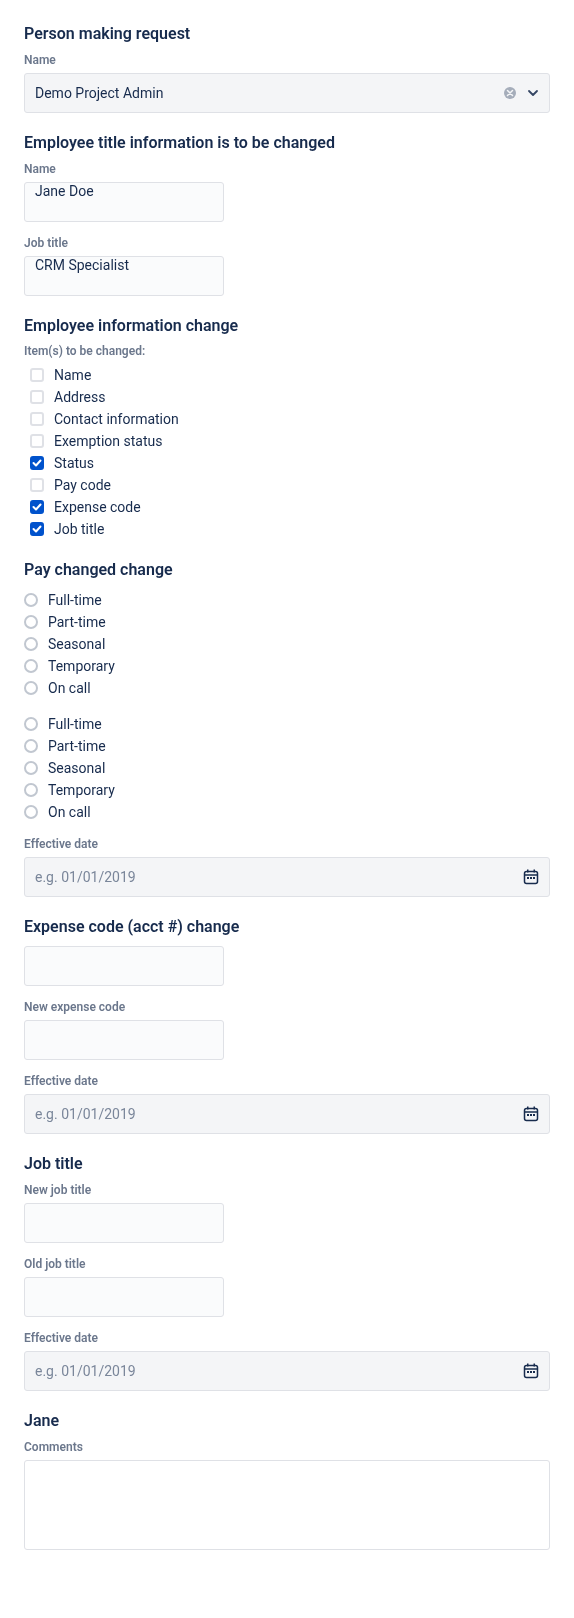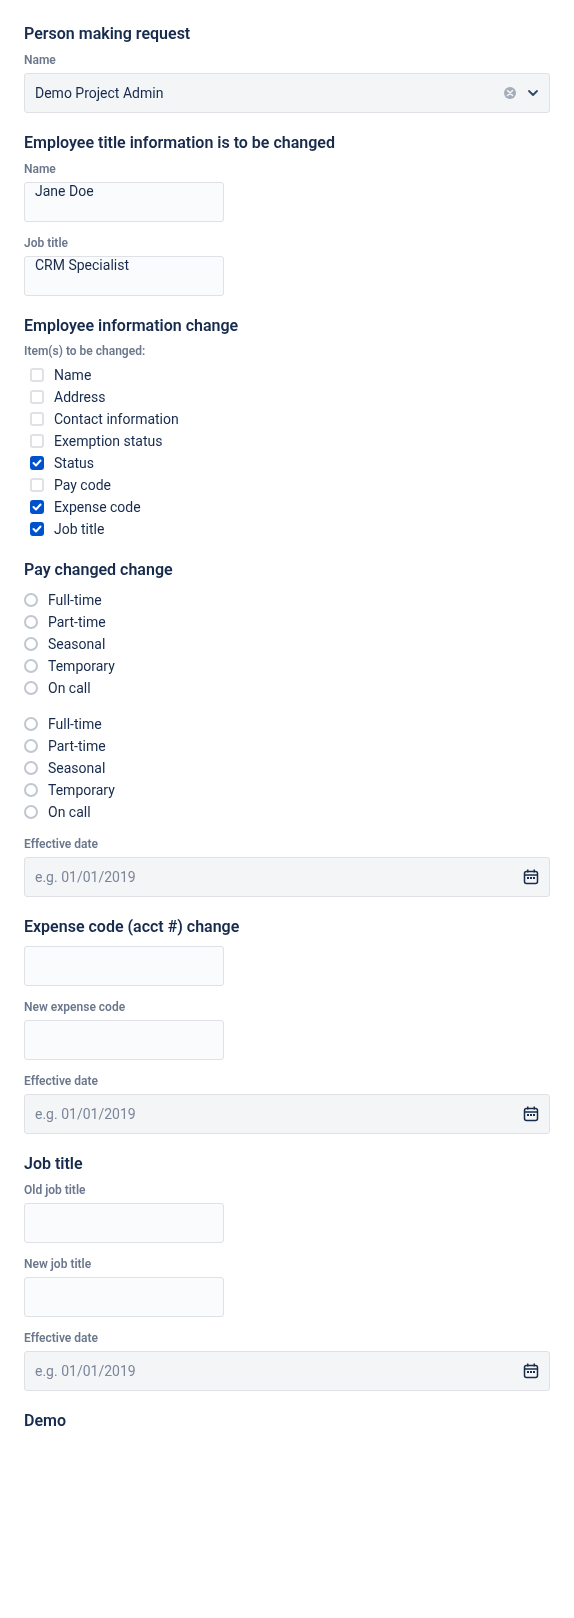--- a/index.html
+++ b/index.html
@@ -317,25 +317,25 @@
             <rect x="10" y="8" width="2" height="2" fill="#172B4D"></rect>
           </svg>
       </span>
     </div>
   </div>
 </div>
 
 <div class="section">
   <h2 class="section-title">Job title</h2>
   <div class="field">
+    <span class="field-label">New job title</span>
+    <div class="text-input empty"></div>
+  </div>
+  <div class="field">
     <span class="field-label">Old job title</span>
-    <div class="text-input empty"></div>
-  </div>
-  <div class="field">
-    <span class="field-label">New job title</span>
     <div class="text-input empty"></div>
   </div>
   <div class="field">
     <span class="field-label">Effective date</span>
     <div class="date-input">
       <span>e.g. 01/01/2019</span>
       <span class="cal icon">
         <svg width="16" height="16" viewBox="0 0 16 16">
             <rect x="1.5" y="2.5" width="13" height="12" rx="2" fill="none" stroke="#172B4D" stroke-width="1.5"></rect>
             <line x1="1.5" y1="6" x2="14.5" y2="6" stroke="#172B4D" stroke-width="1.5"></line>
@@ -344,14 +344,18 @@
             <rect x="4" y="8" width="2" height="2" fill="#172B4D"></rect>
             <rect x="7" y="8" width="2" height="2" fill="#172B4D"></rect>
             <rect x="10" y="8" width="2" height="2" fill="#172B4D"></rect>
           </svg>
       </span>
     </div>
   </div>
 </div>
 
 <div class="section">
-  <h2 class="section-title">Demo</h2>
+  <h2 class="section-title">Jane</h2>
+  <div class="field">
+    <span class="field-label">Comments</span>
+    <textarea class="comments" style=""></textarea>
+  </div>
 </div>
 
 </body></html>

